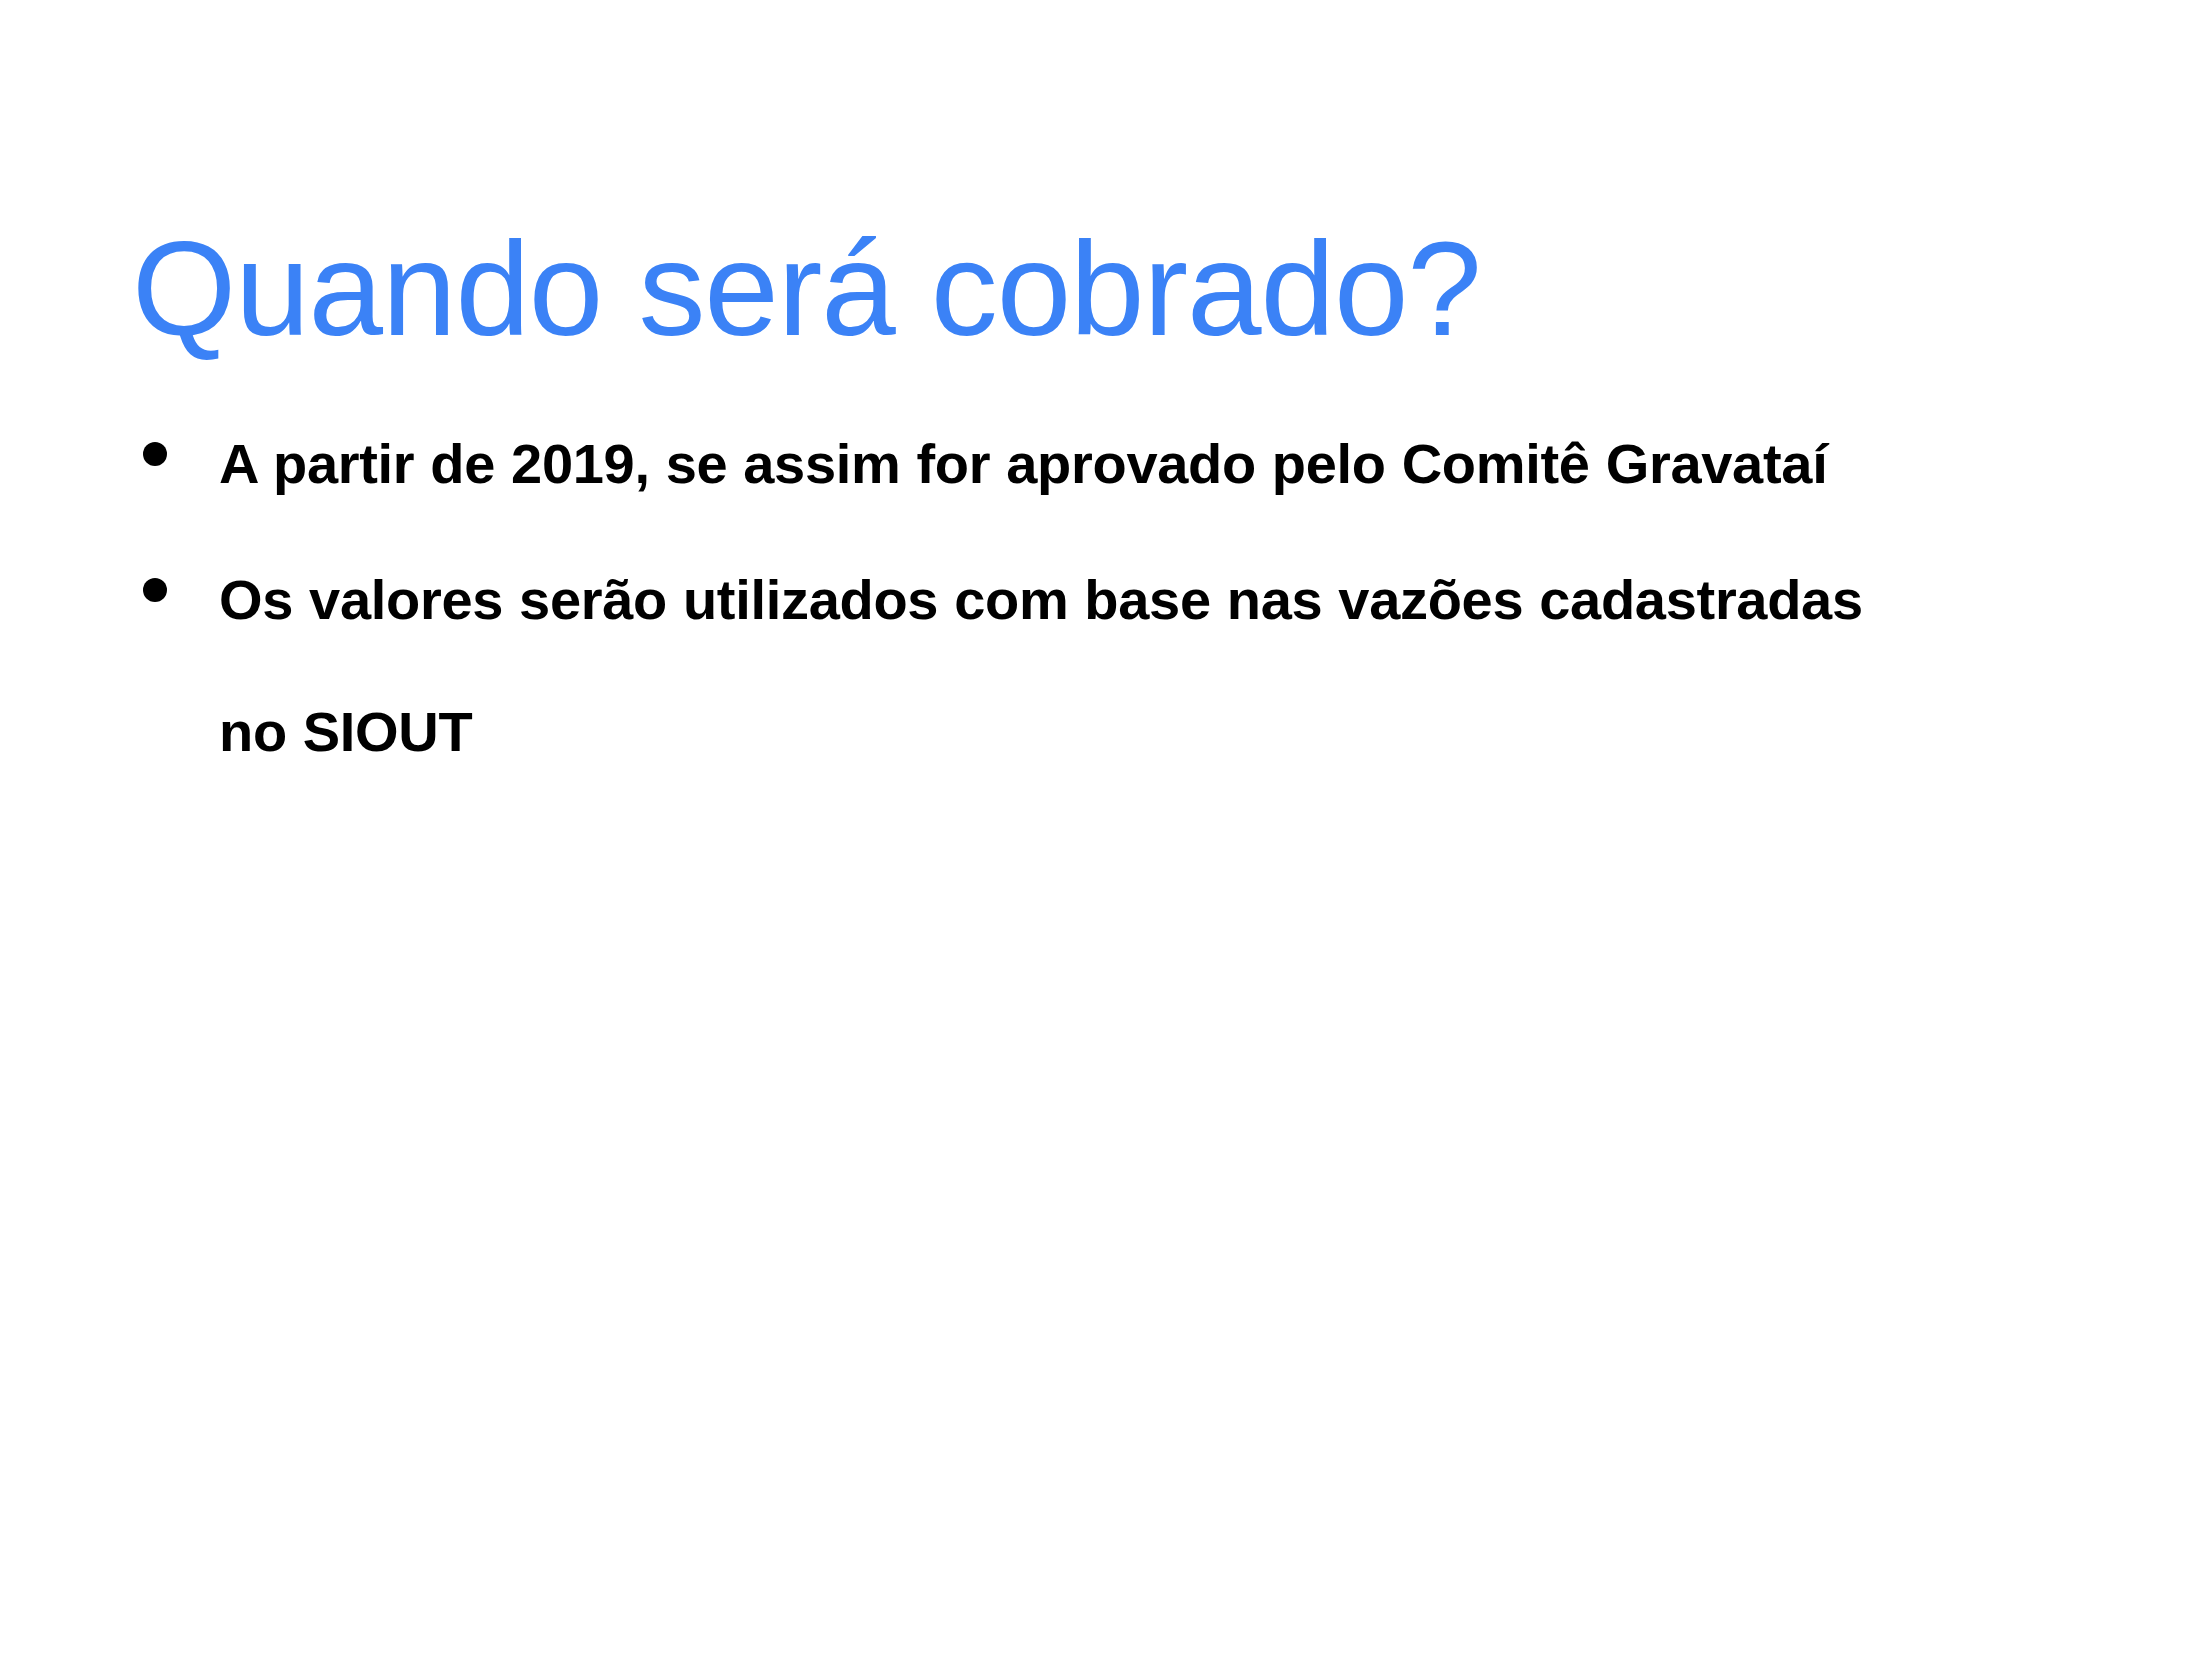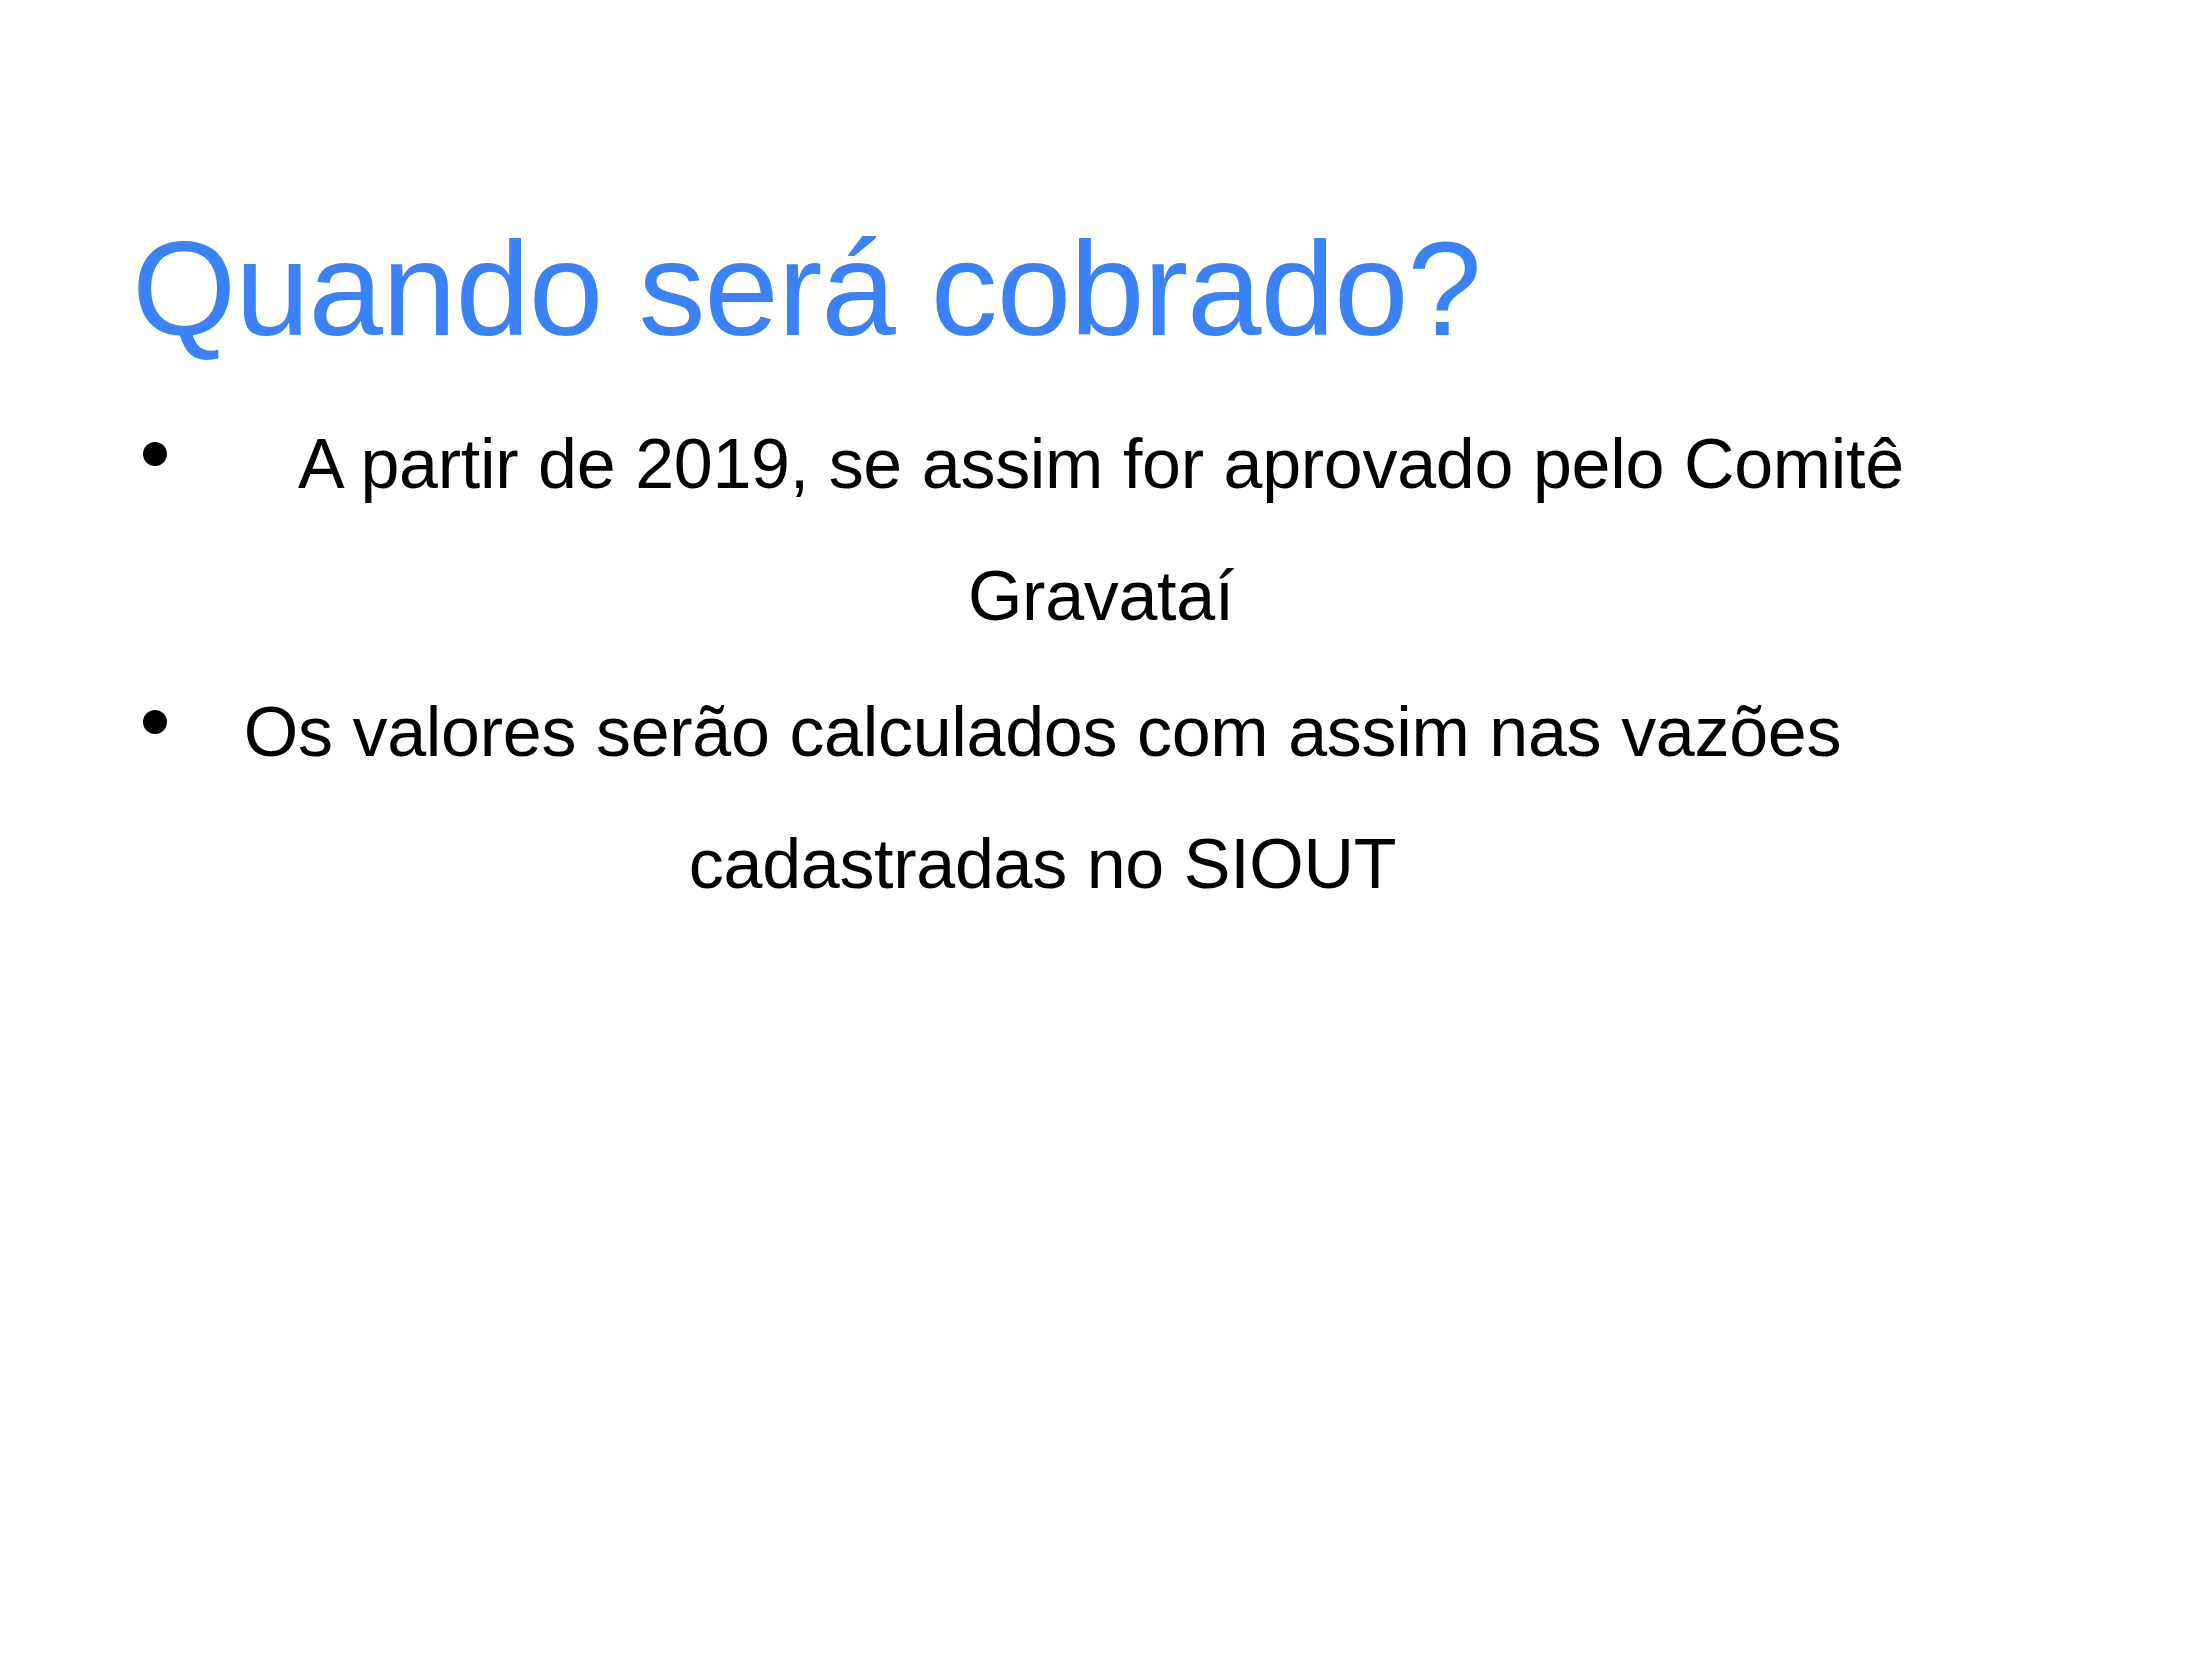--- a/index.html
+++ b/index.html
@@ -45,27 +45,26 @@
     left: 125px;
     top: 398px;
     width: 1911px;
   }
 
   .bullet-item {
     position: relative;
     display: block;
     padding-left: 94px;
     margin: 0 0 4.4px 0;
-    font-size: 70px;
+    font-size: 56px;
     line-height: 132px;
-    font-weight: 400;
+    font-weight: 700;
     letter-spacing: -0.3px;
     color: #000000;
     word-spacing: 0.7px;
-    text-align: center;
   }
 
   .bullet-marker {
     position: absolute;
     left: 17.6px;
     top: 44px;
     width: 24px;
     height: 24px;
     border-radius: 50%;
     background: #000000;
@@ -90,20 +89,20 @@
 
   <div class="body-block">
 
     <div class="bullet-item w1">
       <span class="bullet-marker"></span>
       <span class="bullet-text">A partir de 2019, se assim for aprovado pelo Comitê Gravataí</span>
     </div>
 
     <div class="bullet-item w2">
       <span class="bullet-marker"></span>
-      <span class="bullet-text">Os valores serão calculados com assim nas vazões cadastradas no SIOUT</span>
+      <span class="bullet-text">Os valores serão utilizados com base nas vazões cadastradas no SIOUT</span>
     </div>
 
 
   </div>
 
 </div>
 
 
 </body></html>

